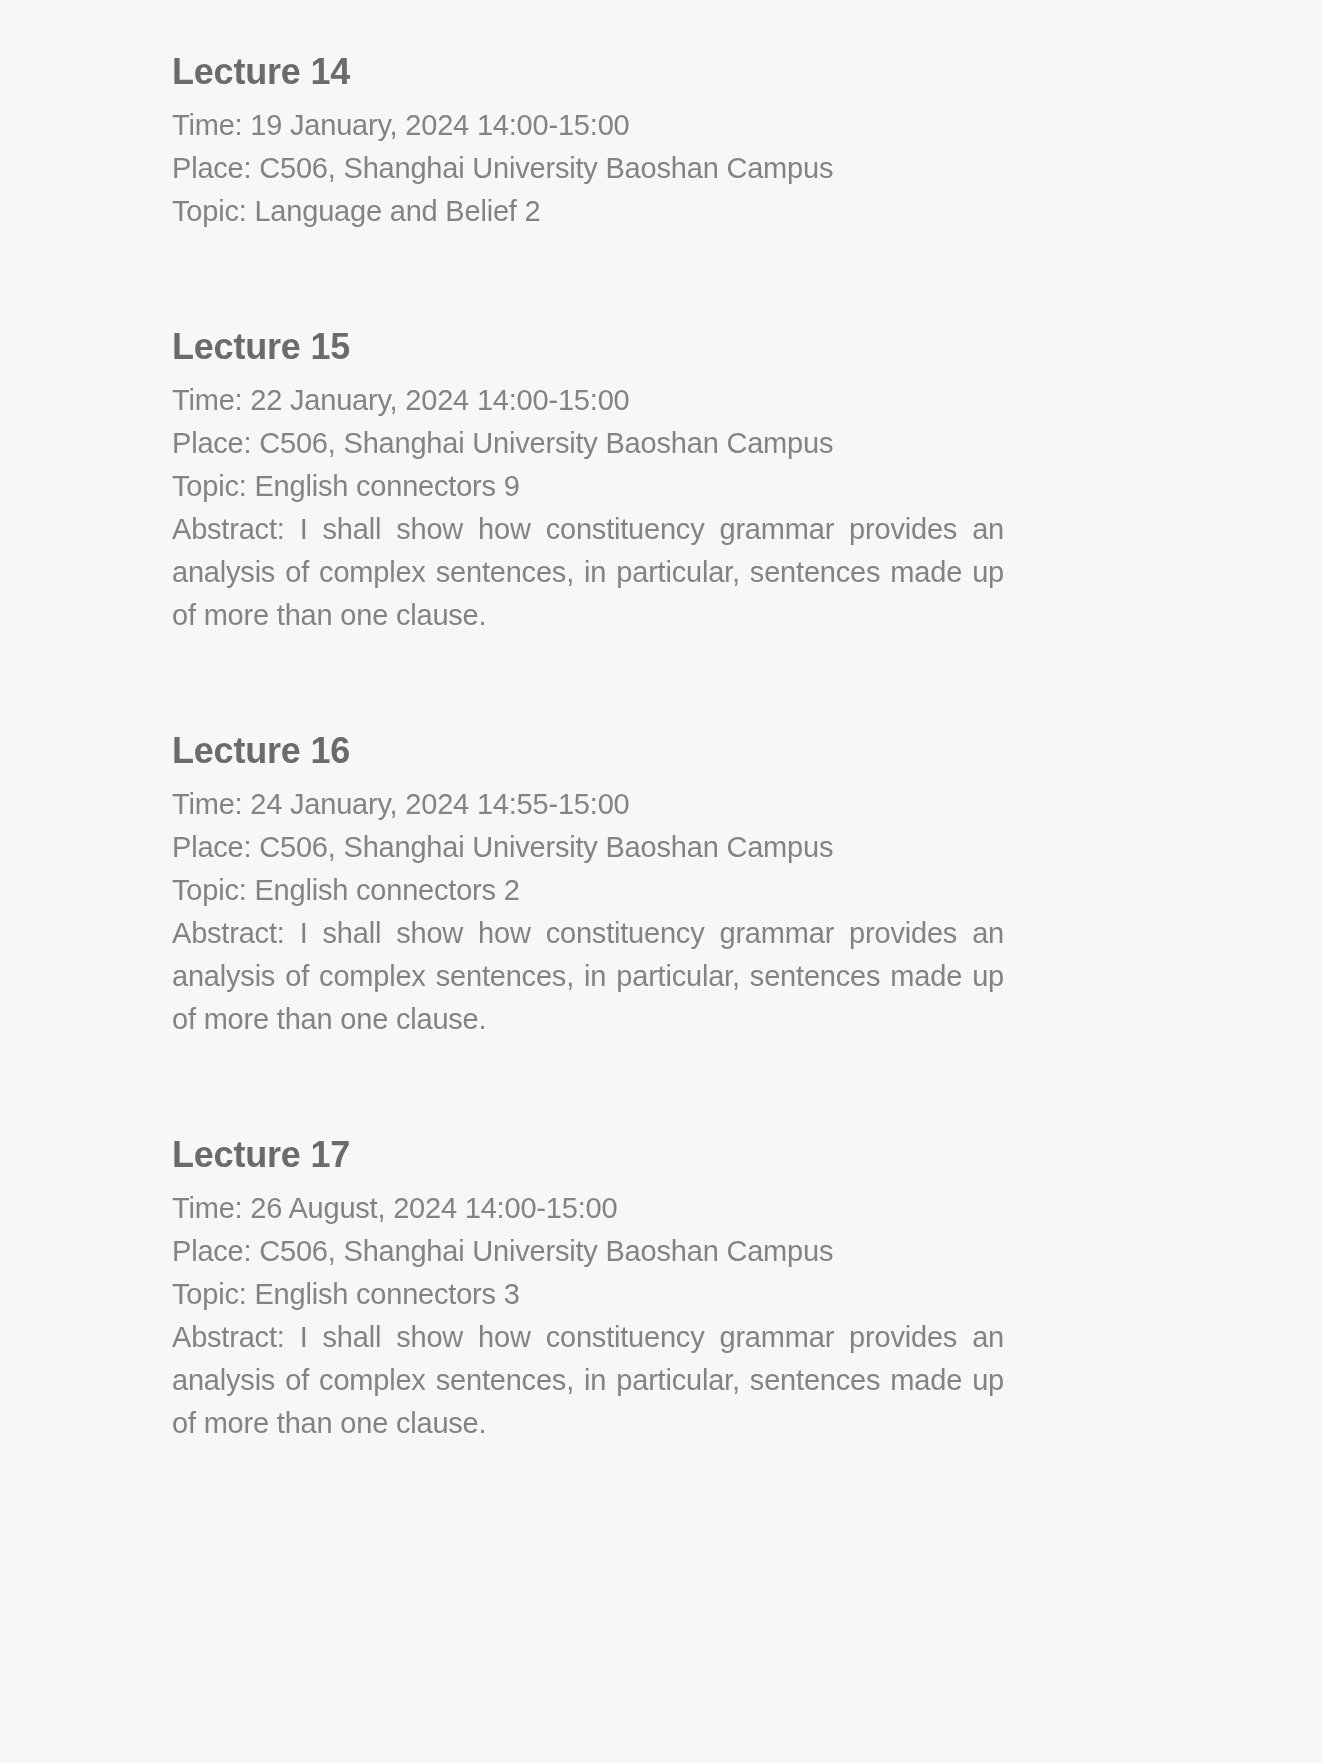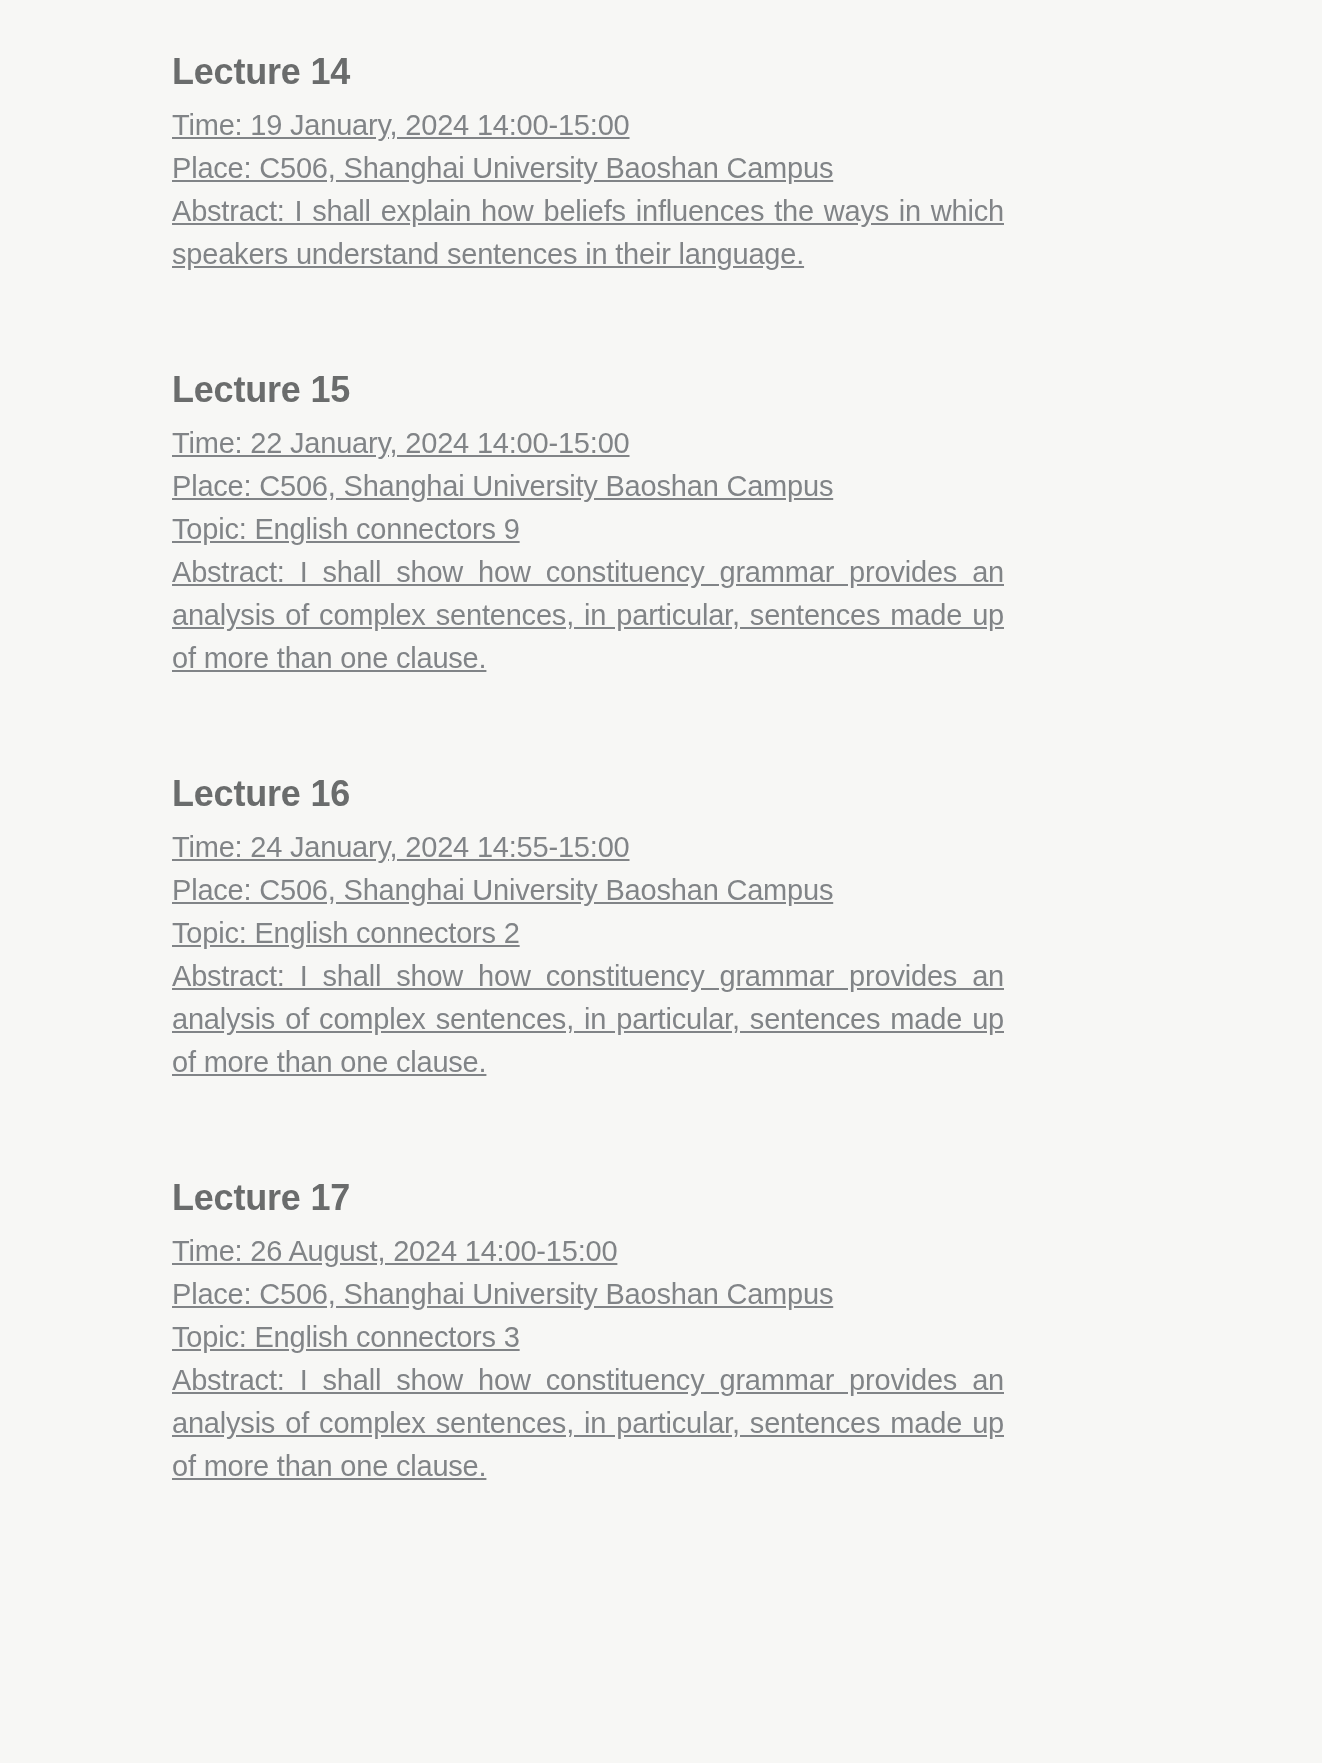--- a/index.html
+++ b/index.html
@@ -33,36 +33,35 @@
     color: #6a6c6c;
     letter-spacing: -0.2px;
   }
   .lecture-line {
     margin: 0;
     font-size: 29px;
     line-height: 43px;
     font-weight: 400;
     color: #818487;
     letter-spacing: -0.2px;
-    text-decoration: underline;
   }
   .lecture-abstract {
     text-align: justify;
   }
 </style>
 </head>
 <body>
 
 <div class="page">
 
   <section class="lecture-block">
     <h2 class="lecture-title">Lecture 14</h2>
     <p class="lecture-line">Time: 19 January, 2024 14:00-15:00</p>
     <p class="lecture-line">Place: C506, Shanghai University Baoshan Campus</p>
-    <p class="lecture-line lecture-abstract">Abstract: I shall explain how beliefs influences the ways in which speakers understand sentences in their language.</p>
+    <p class="lecture-line">Topic: Language and Belief 2</p>
   </section>
 
   <section class="lecture-block">
     <h2 class="lecture-title">Lecture 15</h2>
     <p class="lecture-line">Time: 22 January, 2024 14:00-15:00</p>
     <p class="lecture-line">Place: C506, Shanghai University Baoshan Campus</p>
     <p class="lecture-line">Topic: English connectors 9</p>
     <p class="lecture-line lecture-abstract">Abstract: I shall show how constituency grammar provides an analysis of complex sentences, in particular, sentences made up of more than one clause.</p>
   </section>
 

